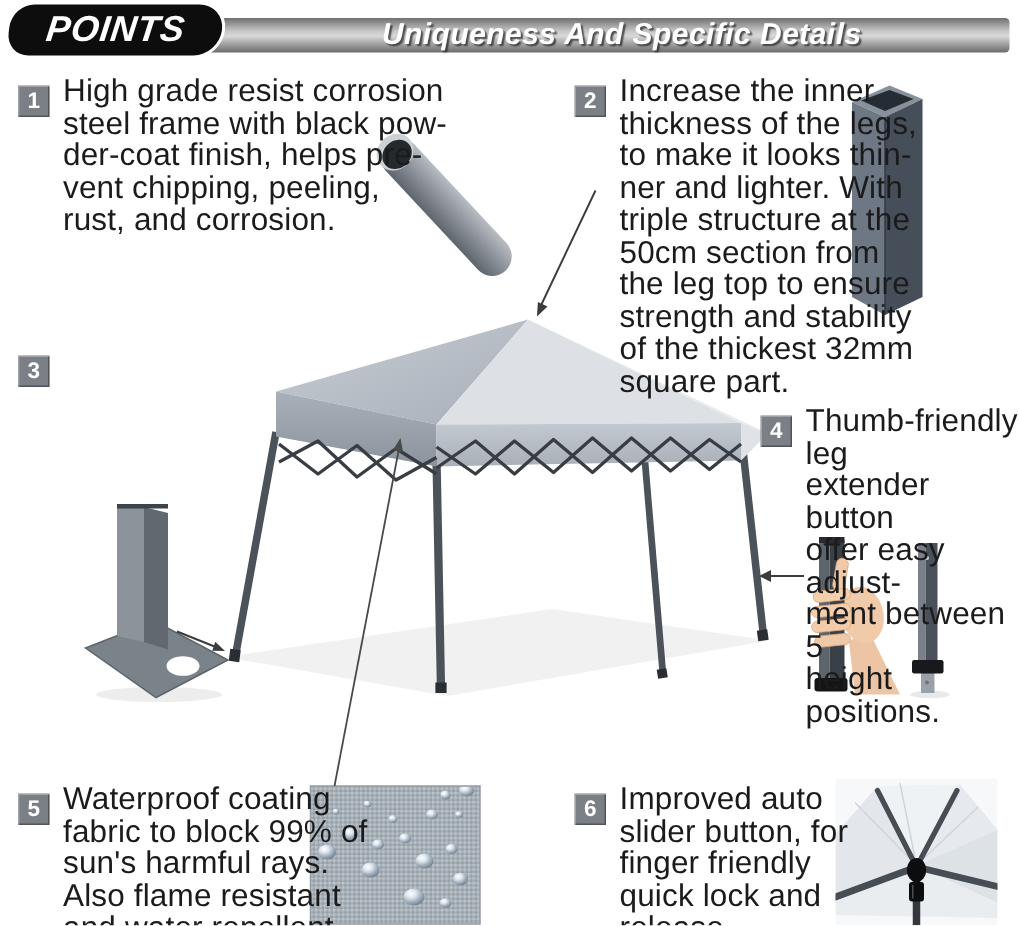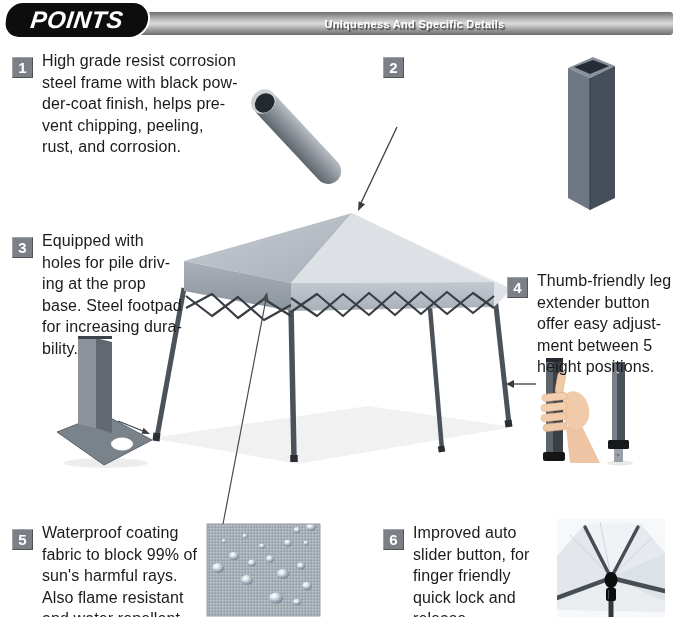--- a/index.html
+++ b/index.html
@@ -8,21 +8,21 @@
     font-family:"Liberation Sans","DejaVu Sans",sans-serif;color:var(--body-text,#1b1b1b);
   }
   
   .banner{
     position:absolute;left:28px;top:12px;width:645px;height:23px;border-radius:3px;
     background:linear-gradient(180deg,#6f6f6f 0%,#c7c7c7 38%,#d9d9d9 52%,#9c9c9c 78%,#6c6c6c 100%);
     display:flex;align-items:center;justify-content:center;padding-left:128px;box-sizing:border-box;
     z-index:1;
   }
   .banner-title{
-    font-weight:bold;font-size:11px;letter-spacing:.3px;
+    font-style:italic;font-weight:bold;font-size:20px;letter-spacing:.3px;
     color:var(--banner-text,#fff);text-shadow:1.5px 1.5px 1px rgba(40,40,40,.75);
     white-space:nowrap;
   }
   .points-chip{
     position:absolute;left:6px;top:3px;width:142px;height:34px;z-index:2;
     background:var(--header-bg,#0d0d0d);border-radius:15px 17px 17px 15px;
     transform:skewX(-7deg);transform-origin:50% 50%;
     display:flex;align-items:center;justify-content:center;
     box-shadow:0 0 0 2px #fff;
   }
@@ -31,21 +31,21 @@
     transform:skewX(0deg);
   }
   
   .badge{
     position:absolute;width:21px;height:21px;background:var(--badge-bg,#7b8086);
     color:var(--badge-text,#fff);font-weight:bold;font-size:15px;line-height:21px;text-align:center;
     box-shadow:inset 1px 1px 0 rgba(255,255,255,.28), inset -1px -1px 0 rgba(0,0,0,.35);
     z-index:3;
   }
   .point-text{
-    position:absolute;font-size:16px;line-height:21.5px;white-space:pre-line;z-index:3;
+    position:absolute;font-size:21px;line-height:21.5px;white-space:pre-line;z-index:3;
     letter-spacing:.1px;
   }
   svg.canvas{position:absolute;left:0;top:0;z-index:0;}
 </style>
 </head>
 <body>
 
 <div class="page">
 
   <div class="banner">
@@ -245,28 +245,32 @@
   </svg>
 
   <div class="badge" style="left:12px;top:57px">1</div>
   <div class="point-text" style="left:42px;top:50px">High grade resist corrosion
 steel frame with black pow-
 der-coat finish, helps pre-
 vent chipping, peeling,
 rust, and corrosion.</div>
 
   <div class="badge" style="left:383px;top:57px">2</div>
+  <div class="point-text" style="left:413px;top:50px">Increase the inner
+thickness of the legs,
+to make it looks thin-
+ner and lighter. With
+triple structure at the
+50cm section from
+the leg top to ensure
+strength and stability
+of the thickest 32mm
+square part.</div>
 
   <div class="badge" style="left:12px;top:237px">3</div>
-  <div class="point-text" style="left:42px;top:230px">Equipped with
-holes for pile driv-
-ing at the prop
-base. Steel footpad
-for increasing dura-
-bility.</div>
 
   <div class="badge" style="left:507px;top:277px">4</div>
   <div class="point-text" style="left:537px;top:270px">Thumb-friendly leg
 extender button
 offer easy adjust-
 ment between 5
 height positions.</div>
 
   <div class="badge" style="left:12px;top:529px">5</div>
   <div class="point-text" style="left:42px;top:522px">Waterproof coating

